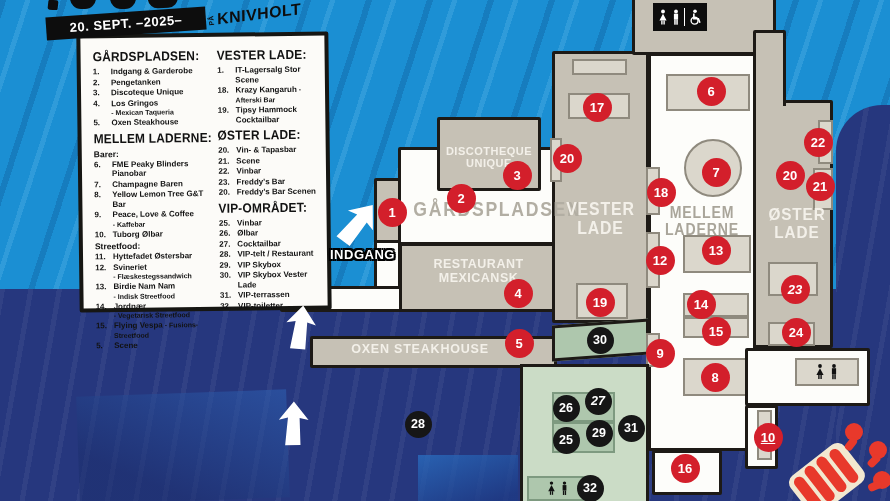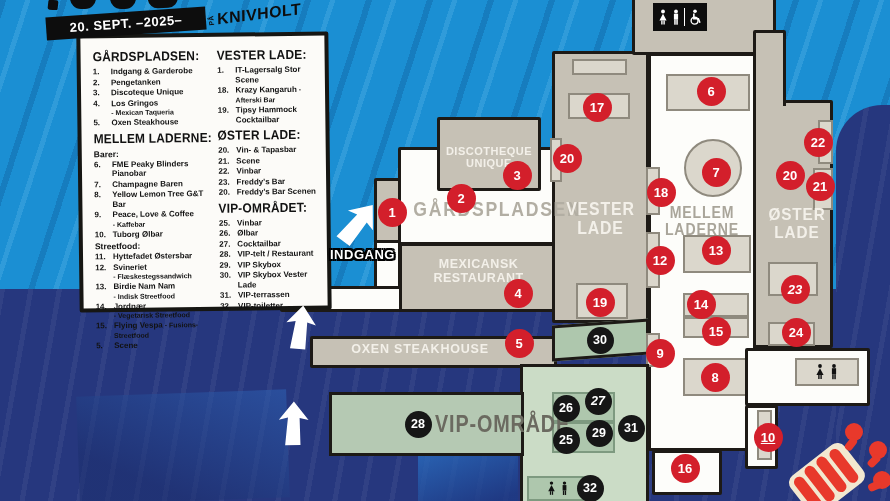--- a/index.html
+++ b/index.html
@@ -158,32 +158,29 @@
       </span>
     <span>
         <svg width="9" height="15" viewBox="0 0 10 16">
           <circle cx="5" cy="2" r="1.9" fill="#111"></circle>
           <rect x="2.9" y="4.2" width="4.2" height="6" fill="#111"></rect>
           <rect x="3.2" y="10.2" width="1.5" height="5" fill="#111"></rect>
           <rect x="5.3" y="10.2" width="1.5" height="5" fill="#111"></rect>
         </svg>
       </span>
   </div>
-  <div class="abs green-dark" style="left:329px;top:392px;width:195px;height:64px;">
-    <span class="abs lbl-vip" style="left:103px;top:16px;">VIP-OMRÅDE</span>
-  </div>
 
   <div class="abs maplbl lbl-gray lbl-gaard" style="left:401px;top:198px;width:154px;">GÅRDSPLADSEN</div>
   <div class="abs maplbl lbl-disco" style="left:441px;top:146px;width:96px;">
     <div>DISCOTHEQUE</div>
     <div>UNIQUE</div>
   </div>
   <div class="abs maplbl lbl-mex" style="left:410px;top:258px;width:137px;">
+    <div>RESTAURANT</div>
     <div>MEXICANSK</div>
-    <div>RESTAURANT</div>
   </div>
   <div class="abs maplbl lbl-oxen" style="left:320px;top:343px;width:200px;">OXEN STEAKHOUSE</div>
   <div class="abs maplbl lbl-big2" style="left:556px;top:200px;width:89px;">
     <div>VESTER</div>
     <div>LADE</div>
   </div>
   <div class="abs maplbl lbl-mellem" style="left:652px;top:204px;width:100px;">
     <div>MELLEM</div>
     <div>LADERNE</div>
   </div>

